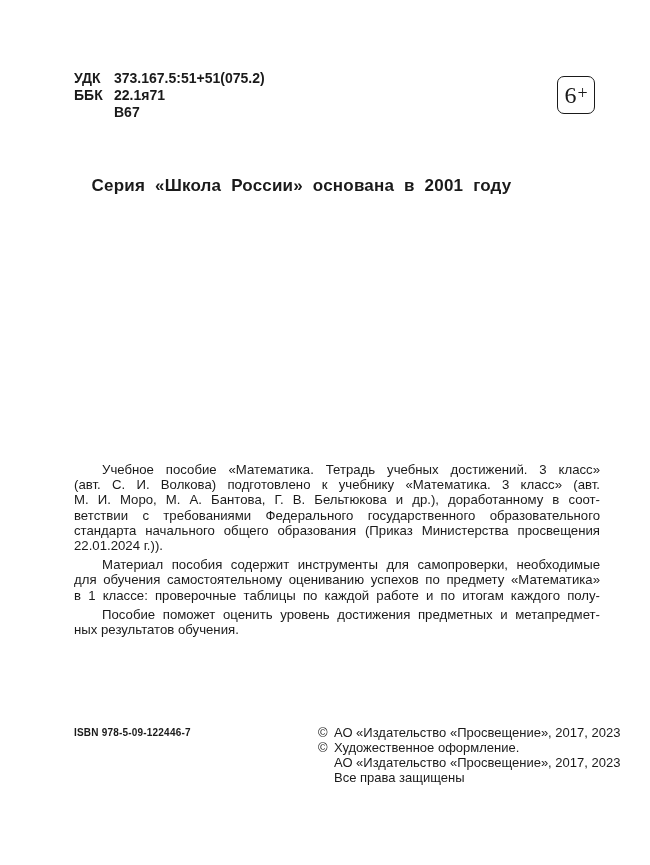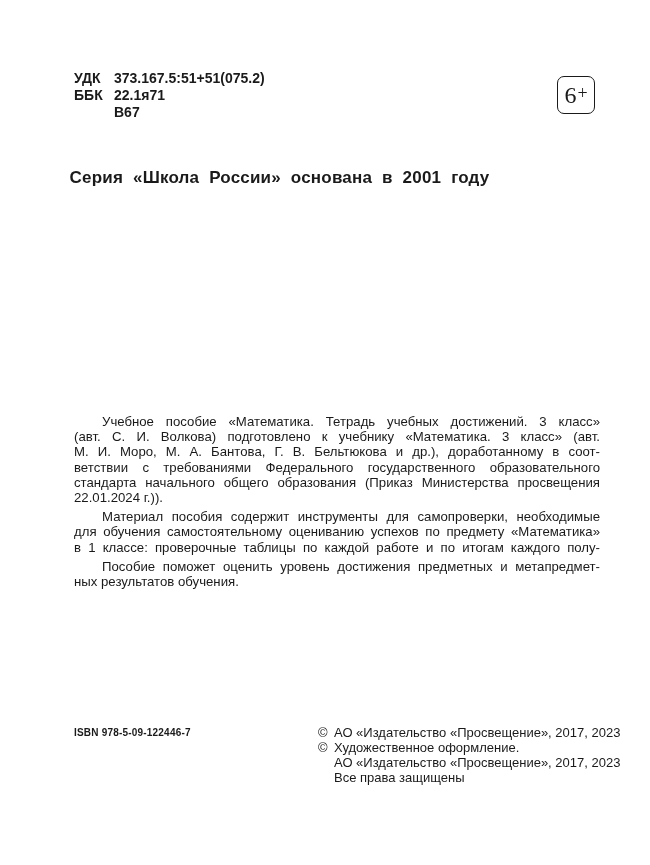--- a/index.html
+++ b/index.html
@@ -14,25 +14,25 @@
   .cat .lbl { width: 40px; }
   .age {
     left: 557px; top: 76px; width: 38px; height: 38px;
     border: 1.5px solid #1a1a1a; border-radius: 7px;
     display: flex; align-items: center; justify-content: center;
     font-family: "Liberation Serif", "DejaVu Serif", serif;
     font-size: 24px; line-height: 1; box-sizing: border-box;
   }
   .age .plus { font-size: 18px; margin-left: 1px; margin-top: -4px; }
   .series {
-    left: 0; width: 559px; top: 168px; text-align: center;
-    font-weight: bold; font-size: 17px; word-spacing: 5px; letter-spacing: 0.2px;
+    left: 0; width: 559px; top: 176px; text-align: center;
+    font-weight: bold; font-size: 17px; word-spacing: 5px; letter-spacing: 0.2px; padding-left: 22px;
   }
   .body-text {
-    left: 74px; top: 414px; width: 526px;
+    left: 74px; top: 462px; width: 526px;
     font-size: 13.2px; line-height: 15.2px;
   }
   .body-text .ln {
     display: block; text-align: justify; text-align-last: justify; white-space: nowrap;
   }
   .body-text .ln.last { text-align-last: left; }
   .body-text .ln.indent { padding-left: 28px; }
   .body-text .para { margin: 0 0 4px 0; }
   .isbn {
     left: 74px; top: 727px; font-weight: bold; font-size: 10px; letter-spacing: 0.2px;

